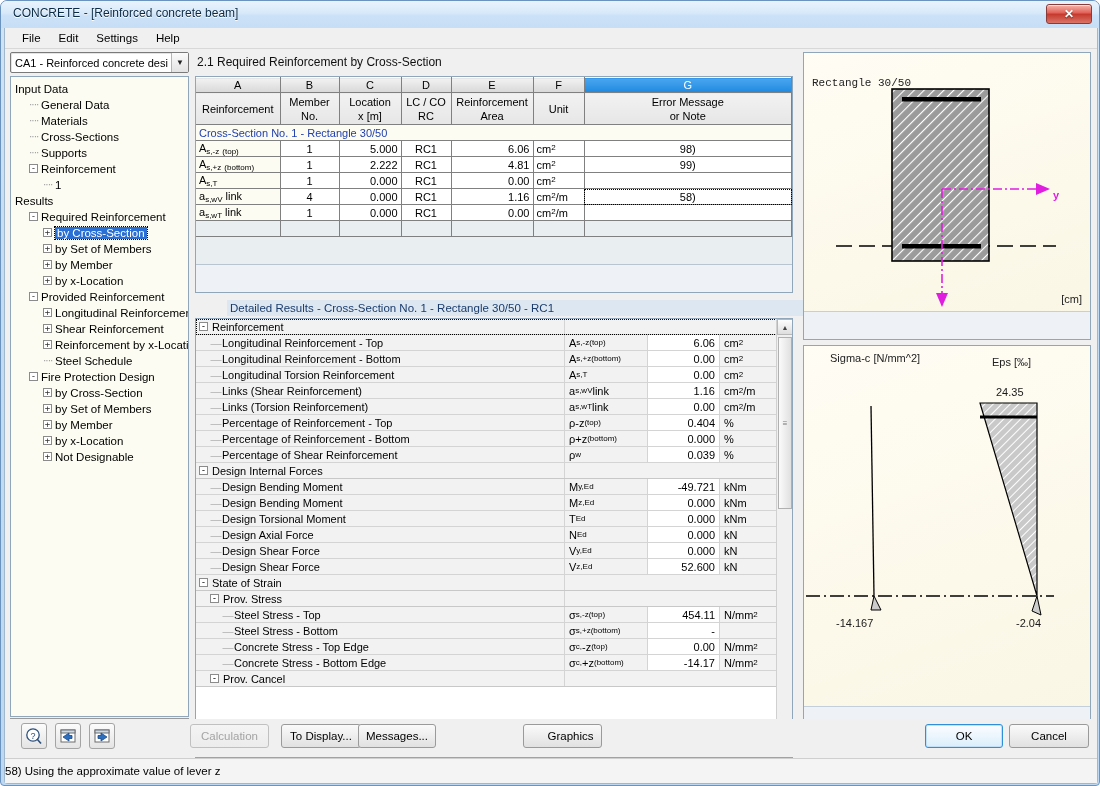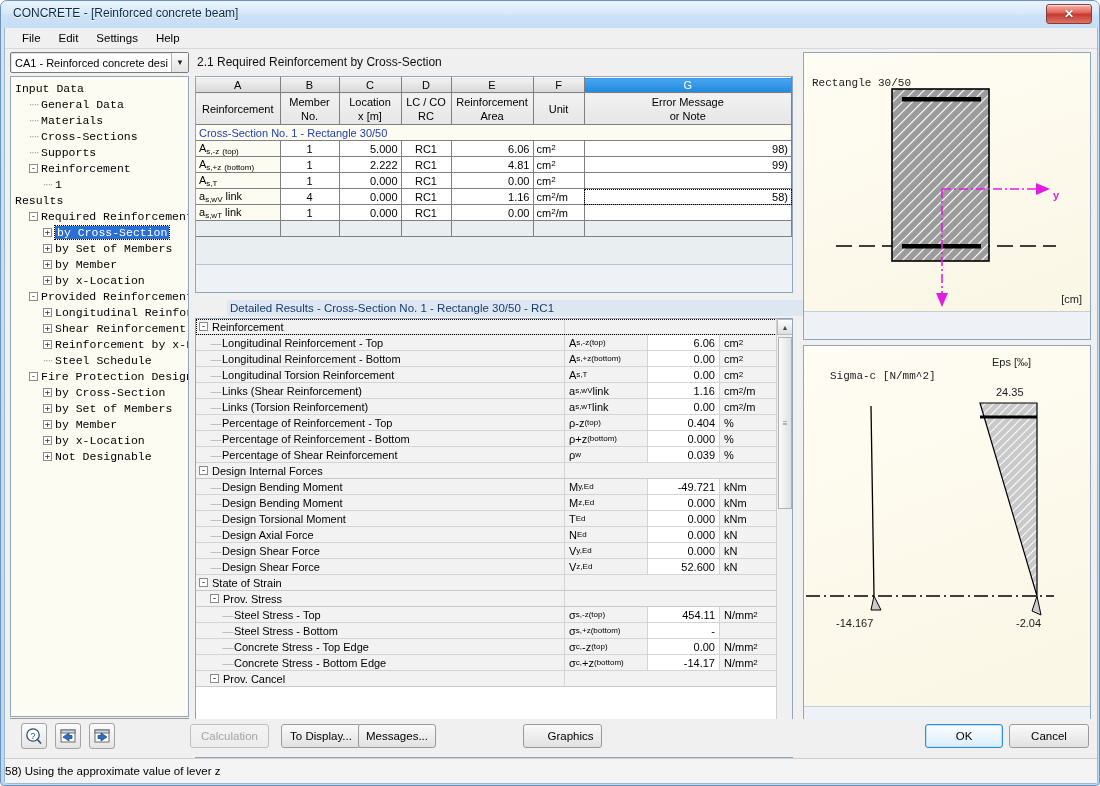--- a/index.html
+++ b/index.html
@@ -128,21 +128,21 @@
     vertical-align: middle;
     margin-right: 3px;
     font-family: "DejaVu Sans Mono", monospace;
   }
   .tn .dots {
     display: inline-block; width: 9px;
     color: #999; margin-right: 3px;
     vertical-align: middle;
     letter-spacing: -1px; font-size: 10px;
   }
-  .tn .lbl { vertical-align: middle; font-family: Liberation Mono, monospace; }
+  .tn .lbl { vertical-align: middle; }
   .tn.sel .lbl {
     background: #2a6fd4; color: #fff;
     outline: 1px dotted #000;
     padding: 0 2px;
   }
   #tree-hscroll {
     position: absolute; left: 0; top: 666px;
     width: 179px; height: 17px;
     background: #f0f0f0;
     border: 1px solid #9a9a9a;
@@ -208,21 +208,21 @@
     line-height: 14px;
   }
   td.cs-title {
     color: #2040b0; background: #fdfcf2;
     text-align: left; font-size: 11px;
   }
   td.rowlbl { background: #fdfcf2; text-align: left; }
   td.num { text-align: right; background:#fff; }
   td.ctr { text-align: center; background:#fff; }
   td.unit { text-align: left; background:#fff; }
-  td.note { text-align: right; background:#fff;margin-left:28px; }
+  td.note { text-align: center; background:#fff;margin-left:28px; }
   td.note.focus { outline: 1px dotted #000; outline-offset: -1px; }
   td.blank { background: #e9eef0; height: 56px; }
   sub { font-size: 8px; vertical-align: -2px; }
   sup { font-size: 8px; vertical-align: 3px; }
   #tbl-foot {
     position: absolute; left: 0; bottom: 0;
     width: 100%; height: 28px;
     background: #eef2f7;
     border-top: 1px solid #b8c4d0;
   }
@@ -800,21 +800,21 @@
               <polygon points="132,222 138,236 144,222" fill="#e01ee0"></polygon>
               <text x="249" y="128" font-size="11" font-weight="bold" fill="#e01ee0" font-family="Liberation Sans, sans-serif">y</text>
               <text x="133" y="250" font-size="11" font-weight="bold" fill="#e01ee0" font-family="Liberation Sans, sans-serif">z</text>
             </svg>
           </div>
           <div class="panel-foot"></div>
         </div>
 
         <div class="gfx" style="position:absolute;left:0;top:293px;width:288px;height:390px;">
           <div class="panel-inner">
-            <div class="gfx-label" style="left:26px;top:24px;font-family:Liberation Mono, monospace;">Sigma-c [N/mm^2]</div>
+            <div class="gfx-label" style="left:26px;top:6px;">Sigma-c [N/mm^2]</div>
             <div class="gfx-label" style="left:188px;top:10px;">Eps [‰]</div>
 
             <svg width="288" height="330" style="position:absolute;left:0;top:26px;">
               <defs>
                 <pattern id="hatch2" width="6" height="6" patternUnits="userSpaceOnUse" patternTransform="rotate(45)">
                   <rect width="6" height="6" fill="#c9c9c9"></rect>
                   <line x1="0" y1="0" x2="0" y2="6" stroke="#ffffff" stroke-width="2"></line>
                 </pattern>
               </defs>
 

